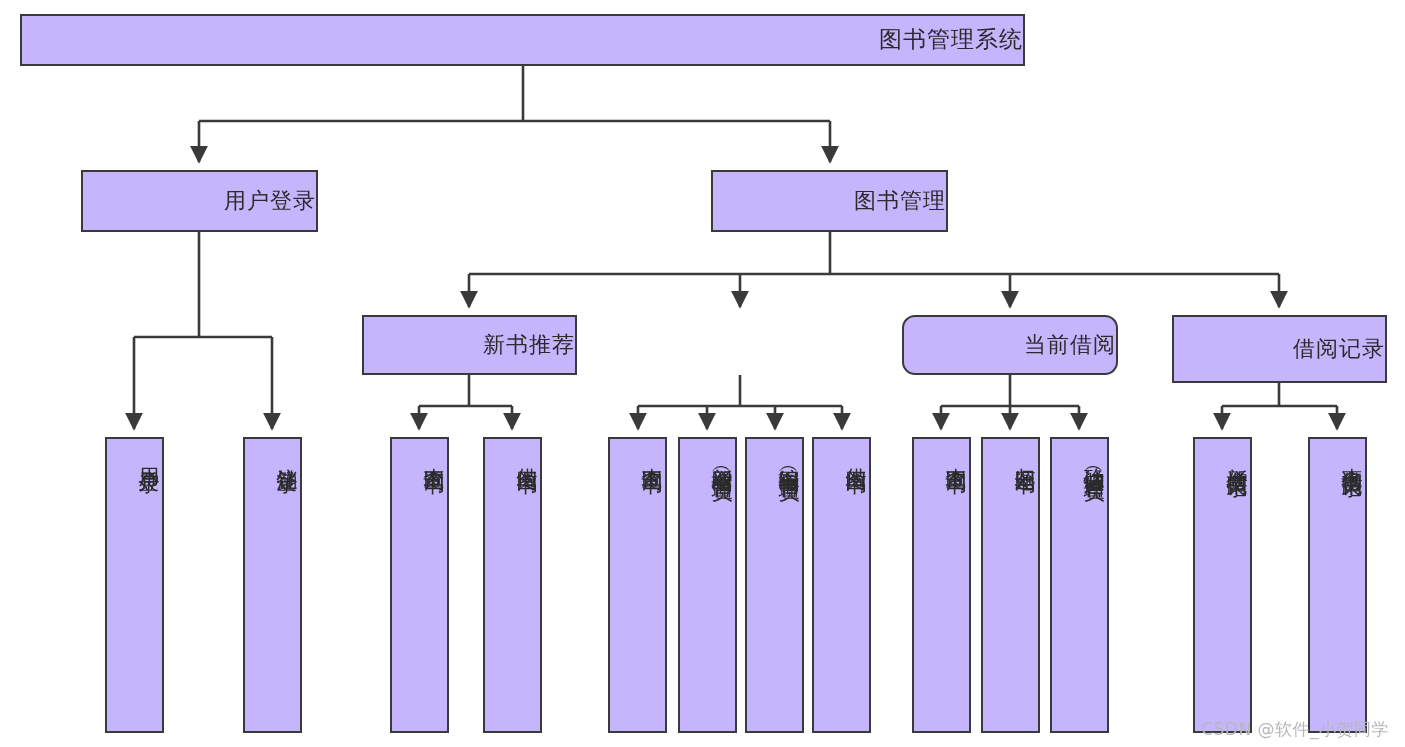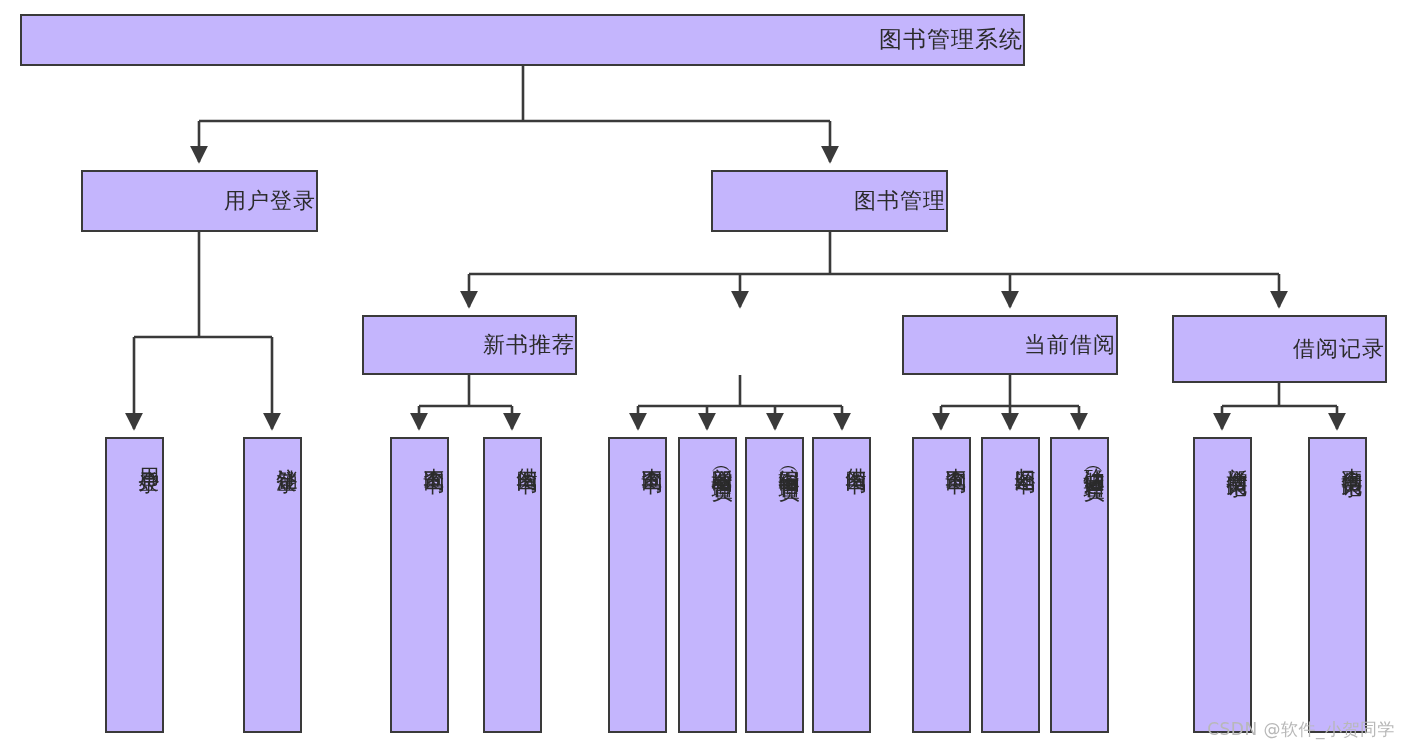--- a/index.html
+++ b/index.html
@@ -56,21 +56,21 @@
   .node.v .label {
     font-size: 21px;
     writing-mode: vertical-rl;
     text-orientation: upright;
     line-height: 1.26;
     letter-spacing: 2px;
     white-space: pre-line;
   }
   #watermark {
     position: absolute;
-    right: 10px;
+    right: 16px;
     bottom: 6px;
     font-size: 17px;
     color: #b8b8b8;
     letter-spacing: 0.5px;
     white-space: nowrap;
   }
 </style>
 </head>
 <body>
 
@@ -133,21 +133,21 @@
   <div class="node h" style="left:81px; top:170px; width:237px; height:62px;">
     <span class="label">用户登录</span>
   </div>
   <div class="node h" style="left:711px; top:170px; width:237px; height:62px;">
     <span class="label">图书管理</span>
   </div>
 
   <div class="node h" style="left:362px; top:315px; width:215px; height:60px;">
     <span class="label">新书推荐</span>
   </div>
-  <div class="node h" style="left:902px; top:315px; width:216px; height:60px;">
+  <div class="node h" style="left:902px; top:315px; width:216px; height:60px;border-radius:13px;">
     <span class="label">当前借阅</span>
   </div>
   <div class="node h" style="left:1172px; top:315px; width:215px; height:68px;">
     <span class="label">借阅记录</span>
   </div>
 
   <div class="node v" style="left:105px; top:437px; width:59px; height:296px;">
     <span class="label">用户登录</span>
   </div>
   <div class="node v" style="left:243px; top:437px; width:59px; height:296px;">

